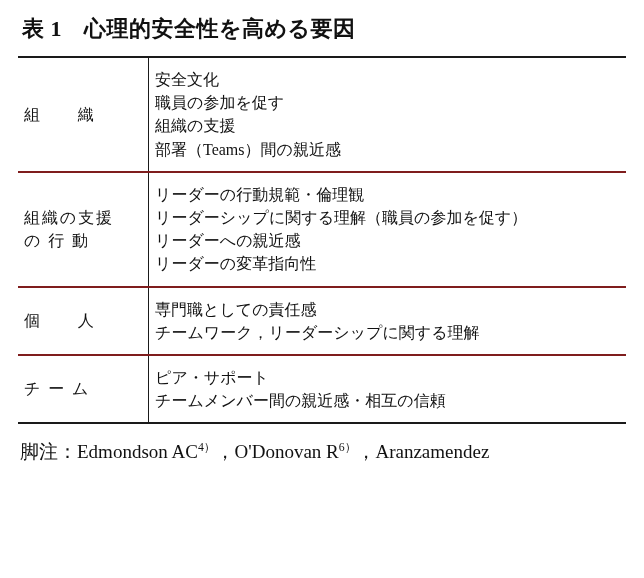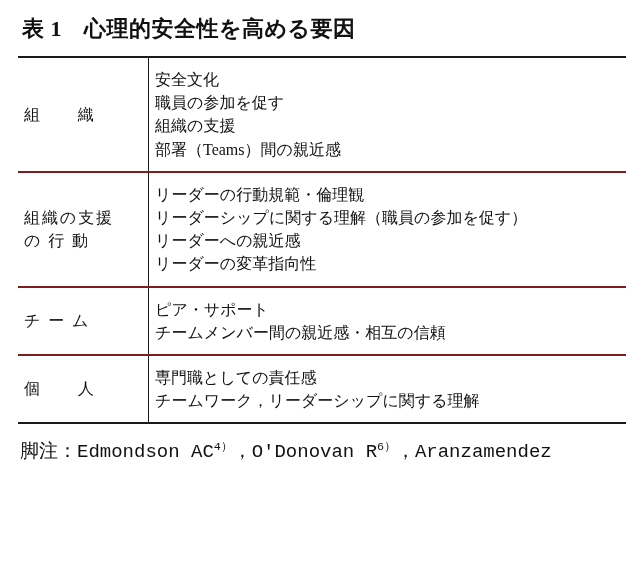--- a/index.html
+++ b/index.html
@@ -63,21 +63,20 @@
   }
   td.items .item {
     display: block;
     white-space: nowrap;
   }
   .footnote {
     margin-top: 14px;
     font-size: 19px;
     line-height: 1.5;
     padding-left: 2px;
-    font-family: Liberation Mono, monospace;
   }
   .footnote .fn-line {
     display: block;
     white-space: nowrap;
   }
   sup {
     font-size: 0.62em;
     vertical-align: super;
   }
 </style>
@@ -110,34 +109,34 @@
         </td>
         <td class="items">
           <span class="item">リーダーの行動規範・倫理観</span>
           <span class="item">リーダーシップに関する理解（職員の参加を促す）</span>
           <span class="item">リーダーへの親近感</span>
           <span class="item">リーダーの変革指向性</span>
         </td>
       </tr>
       <tr>
         <td class="cat">
+          <span class="cat-line">個　　人</span>
+        </td>
+        <td class="items">
+          <span class="item">専門職としての責任感</span>
+          <span class="item">チームワーク，リーダーシップに関する理解</span>
+        </td>
+      </tr>
+      <tr>
+        <td class="cat">
           <span class="cat-line">チ ー ム</span>
         </td>
         <td class="items">
           <span class="item">ピア・サポート</span>
           <span class="item">チームメンバー間の親近感・相互の信頼</span>
-        </td>
-      </tr>
-      <tr>
-        <td class="cat">
-          <span class="cat-line">個　　人</span>
-        </td>
-        <td class="items">
-          <span class="item">専門職としての責任感</span>
-          <span class="item">チームワーク，リーダーシップに関する理解</span>
         </td>
       </tr>
     </tbody>
   </table>
 
   <div class="footnote">
     <span class="fn-line"><span>脚注：Edmondson AC</span><sup>4）</sup><span>，O'Donovan R</span><sup>6）</sup><span>，Aranzamendez</span></span>
   </div>
 
 </div>

